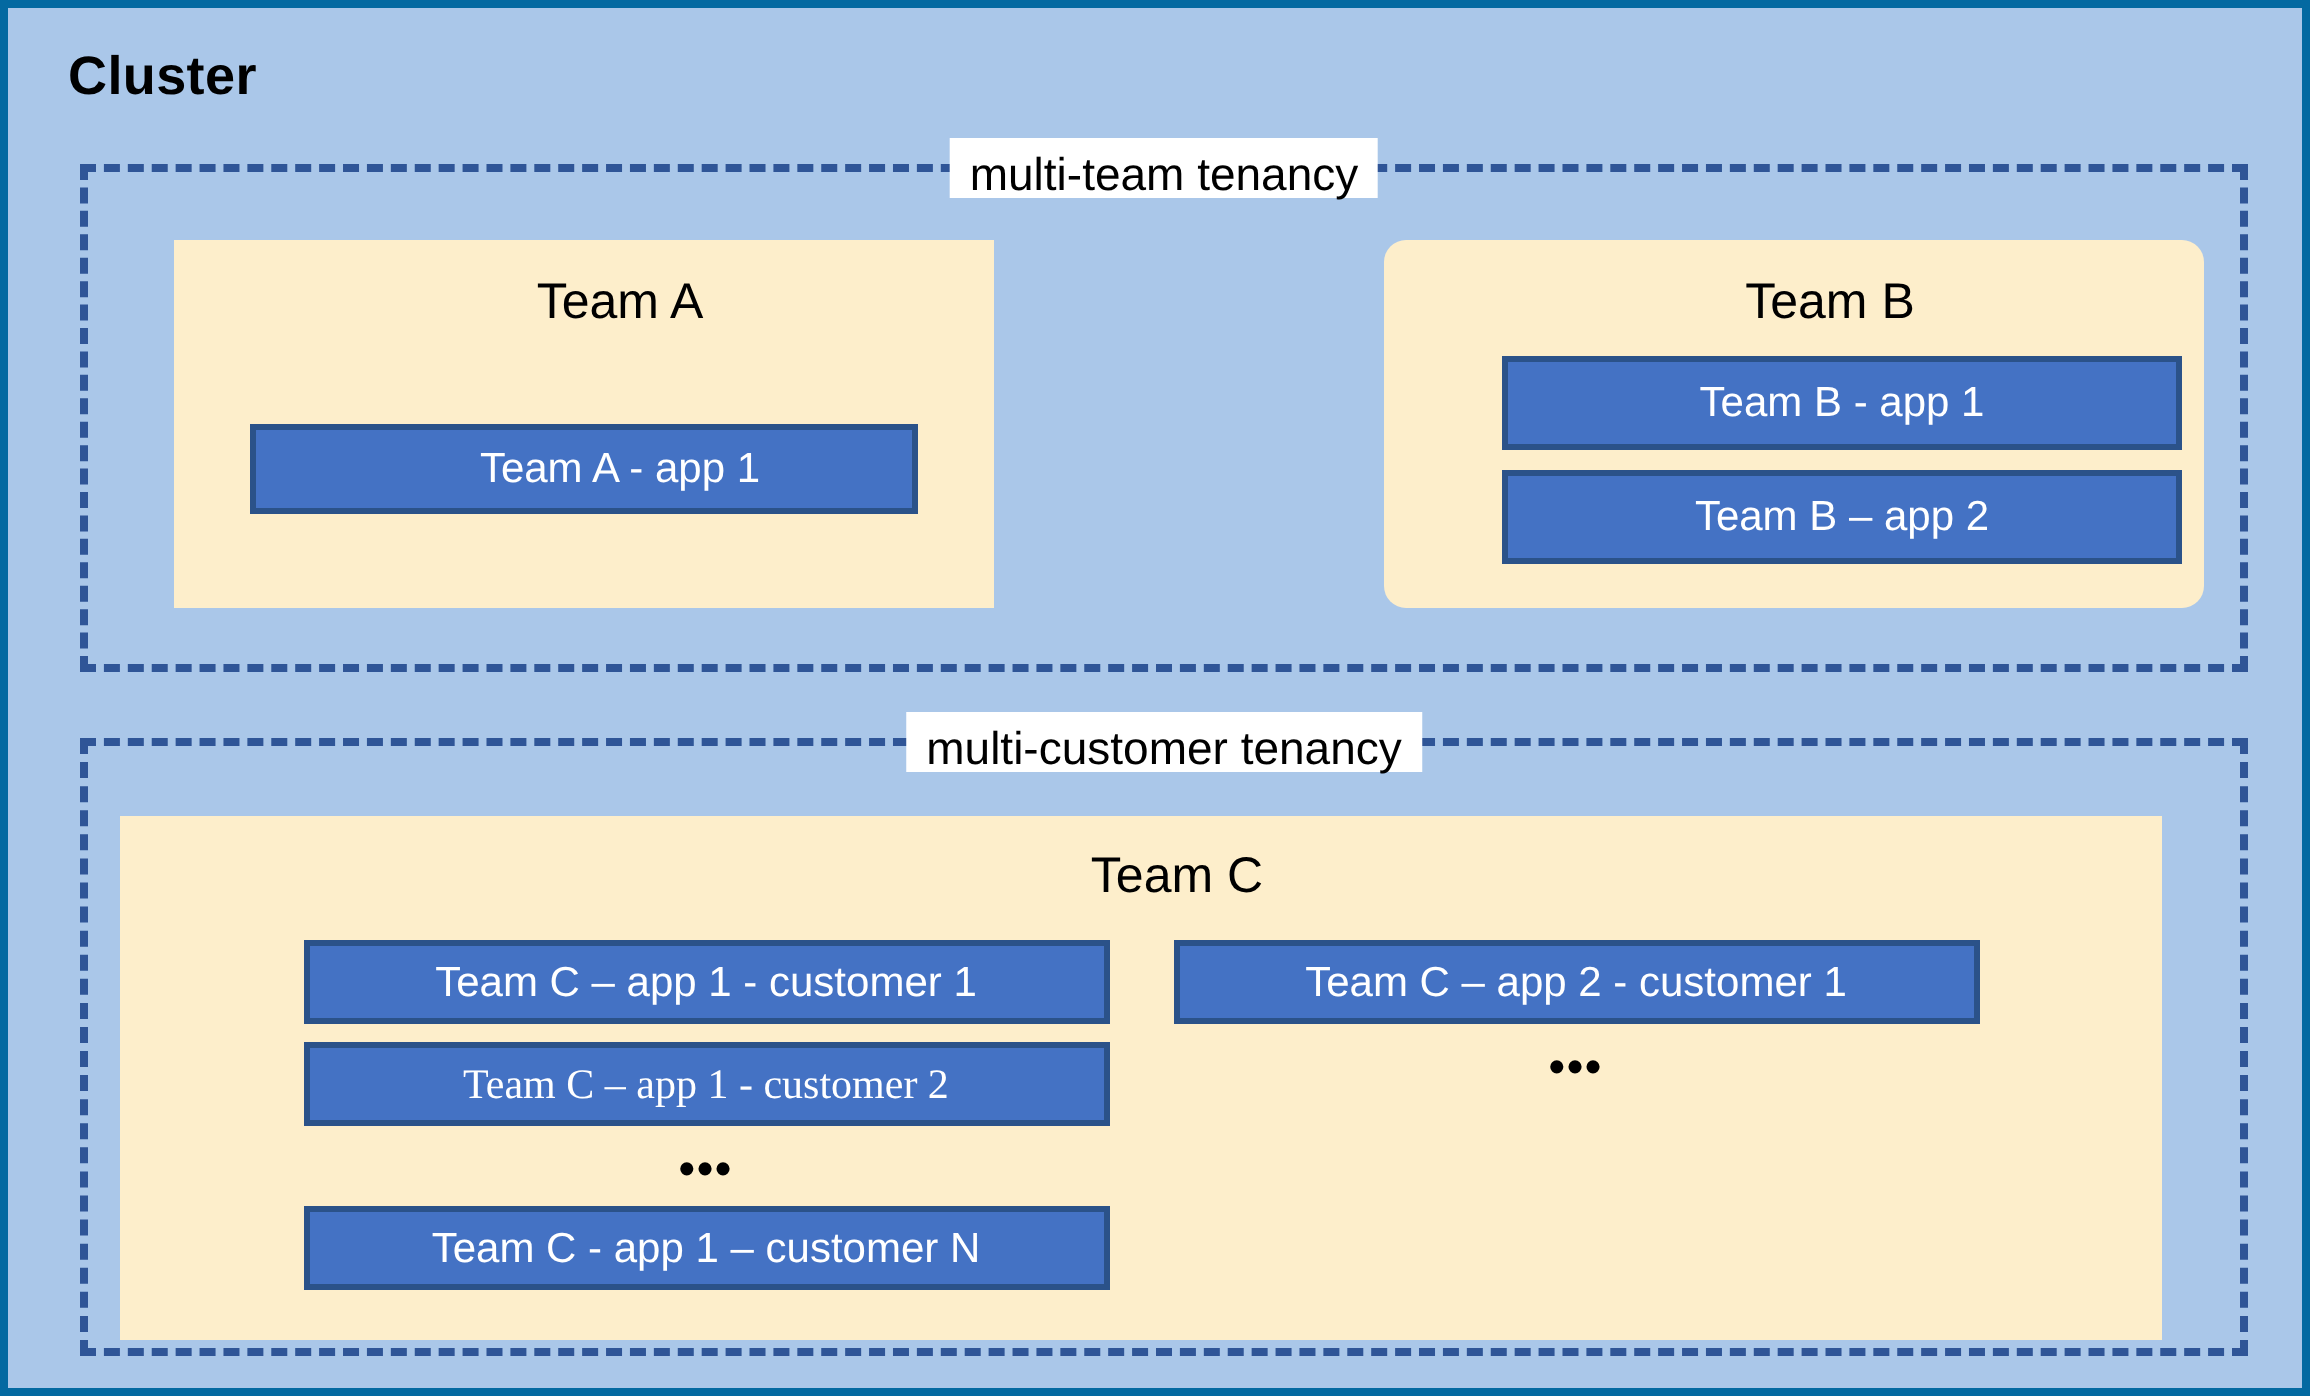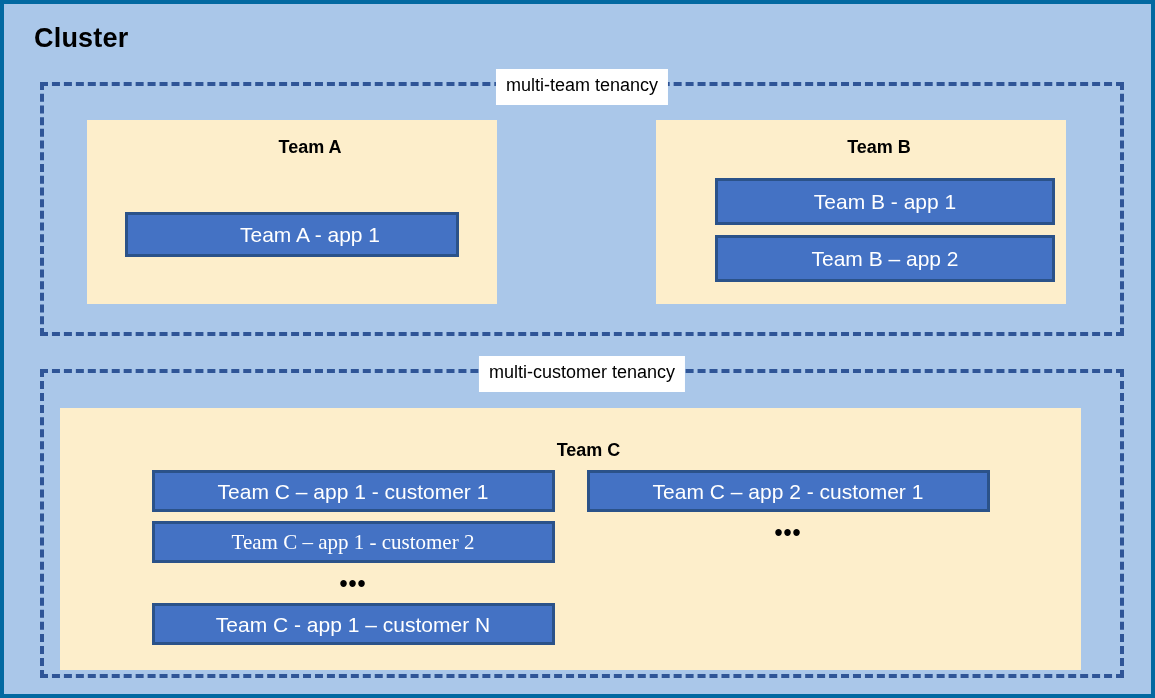--- a/index.html
+++ b/index.html
@@ -54,62 +54,63 @@
     height: 309px;
   }
 
   .tenancy-label {
     position: absolute;
     top: -17px;
     left: 50%;
     transform: translateX(-50%);
     background: #ffffff;
     color: #000000;
-    font-size: 18px;
+    font-size: 23px;
     line-height: 1;
-    padding: 7px 10px 11px 10px;
+    padding: 7px 10px 0 10px;
     white-space: nowrap;
   }
 
   
   .team-panel {
     position: absolute;
     box-sizing: border-box;
     background: #fdeecb;
   }
   #team-a-panel {
     left: 83px;
     top: 116px;
     width: 410px;
     height: 184px;
   }
   #team-b-panel {
-    left: 652px;
+    left: 688px;
     top: 116px;
     width: 410px;
     height: 184px;
+    border-radius: 11px;
   }
   #team-c-panel {
     left: 56px;
     top: 404px;
     width: 1021px;
     height: 262px;
   }
 
   .team-title {
     text-align: center;
-    font-size: 18px;
-    font-weight: bold;
+    font-size: 25px;
+    font-weight: normal;
     color: #000000;
     white-space: nowrap;
     margin-left: 36px;
   }
   #team-a-panel .team-title,
   #team-b-panel .team-title { padding-top: 17px; }
-  #team-c-panel .team-title { padding-top: 32px; }
+  #team-c-panel .team-title { padding-top: 16px; }
 
   
   .app-box {
     box-sizing: border-box;
     background: #4472c4;
     border: 3px solid #2b5289;
     color: #ffffff;
     font-size: 21px;
     line-height: 1;
     display: flex;

